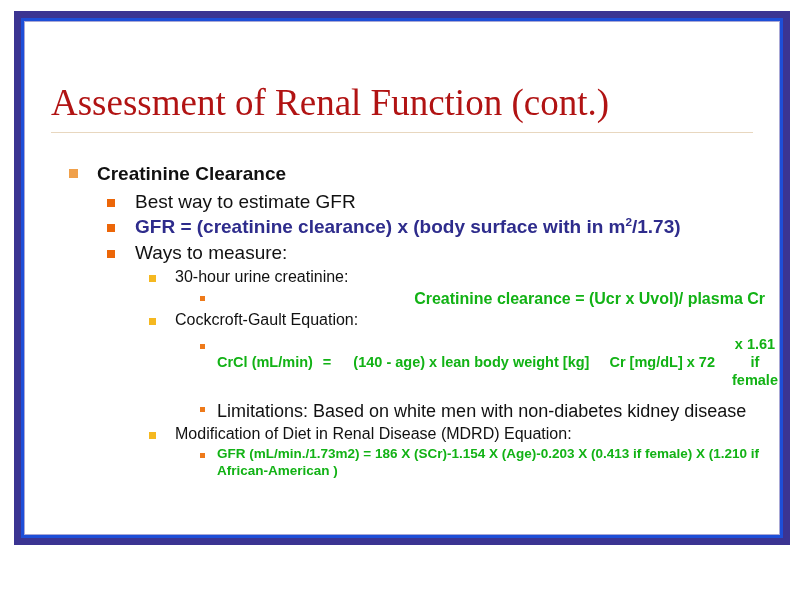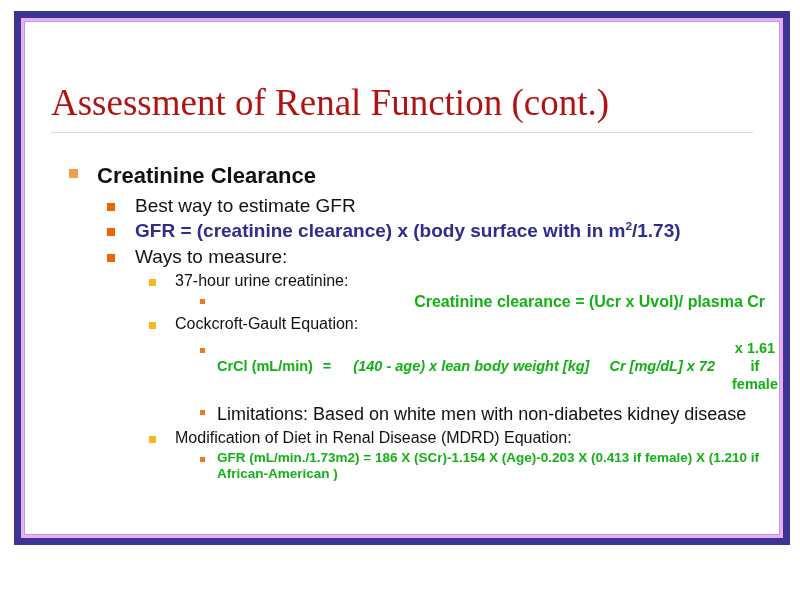--- a/index.html
+++ b/index.html
@@ -15,21 +15,21 @@
   }
 
   
   #slide {
     position: absolute;
     left: 14px;
     top: 11px;
     width: 776px;
     height: 534px;
     box-sizing: border-box;
-    background: #f0abfc;
+    background: #1d4ed8;
     border: 7px solid #3b3492;
     padding: 3px;
   }
   #slide-inner {
     position: relative;
     width: 100%;
     height: 100%;
     box-sizing: border-box;
     border: 1px solid #a9a7d4;
     background: #ffffff;
@@ -71,21 +71,21 @@
   .bullet {
     position: absolute;
     display: block;
   }
   .txt { display: block; }
 
   
   .l1 { padding-left: 72px; padding-right: 14px; margin-bottom: 4px; }
   .l1 .bullet { left: 44px; top: 7px; width: 9px; height: 9px; background: #f0a04a; }
   .l1 .txt {
-    font-size: 22px; font-weight: bold; color: #111111; line-height: 1.25;
+    font-size: 19px; font-weight: bold; color: #111111; line-height: 1.25;
   }
 
   
   .l2 { padding-left: 110px; padding-right: 14px; margin-bottom: 1px; }
   .l2 .bullet { left: 82px; top: 9px; width: 8px; height: 8px; background: #ec6608; }
   .l2 .txt { font-size: 19px; color: #111111; line-height: 1.3; }
   .l2.blue .txt { color: #2e2c8c; font-weight: bold; }
 
   
   .l3 { padding-left: 150px; padding-right: 14px; margin-bottom: 1px; }
@@ -111,21 +111,20 @@
     font-weight: bold;
     font-size: 14.5px;
     white-space: nowrap;
   }
   .eq-lhs { padding-right: 10px; }
   .eq-eq { padding-right: 14px; }
   .frac {
     display: inline-block;
     text-align: center;
     vertical-align: middle;
-    font-style: italic;
   }
   .frac .num { padding: 0 8px 1px 8px; }
   .frac .bar { height: 2px; background: #12b215; margin: 1px 0 2px 0; }
   .frac .den { padding: 1px 8px 0 8px; }
   .eq-tail {
     padding-left: 8px;
     text-align: center;
     line-height: 1.25;
     white-space: normal;
     width: 74px;
@@ -159,21 +158,21 @@
         <span class="txt"><span>GFR = (creatinine clearance) x (body surface with in m</span><sup>2</sup><span>/1.73)</span></span>
       </div>
 
       <div class="row l2">
         <span class="bullet"></span>
         <span class="txt">Ways to measure:</span>
       </div>
 
       <div class="row l3">
         <span class="bullet"></span>
-        <span class="txt">37-hour urine creatinine:</span>
+        <span class="txt">30-hour urine creatinine:</span>
       </div>
 
       <div class="row l4 green">
         <span class="bullet"></span>
         <span class="txt">Creatinine clearance = (Ucr x Uvol)/ plasma Cr</span>
       </div>
 
       <div class="row l3">
         <span class="bullet"></span>
         <span class="txt">Cockcroft-Gault Equation:</span>

